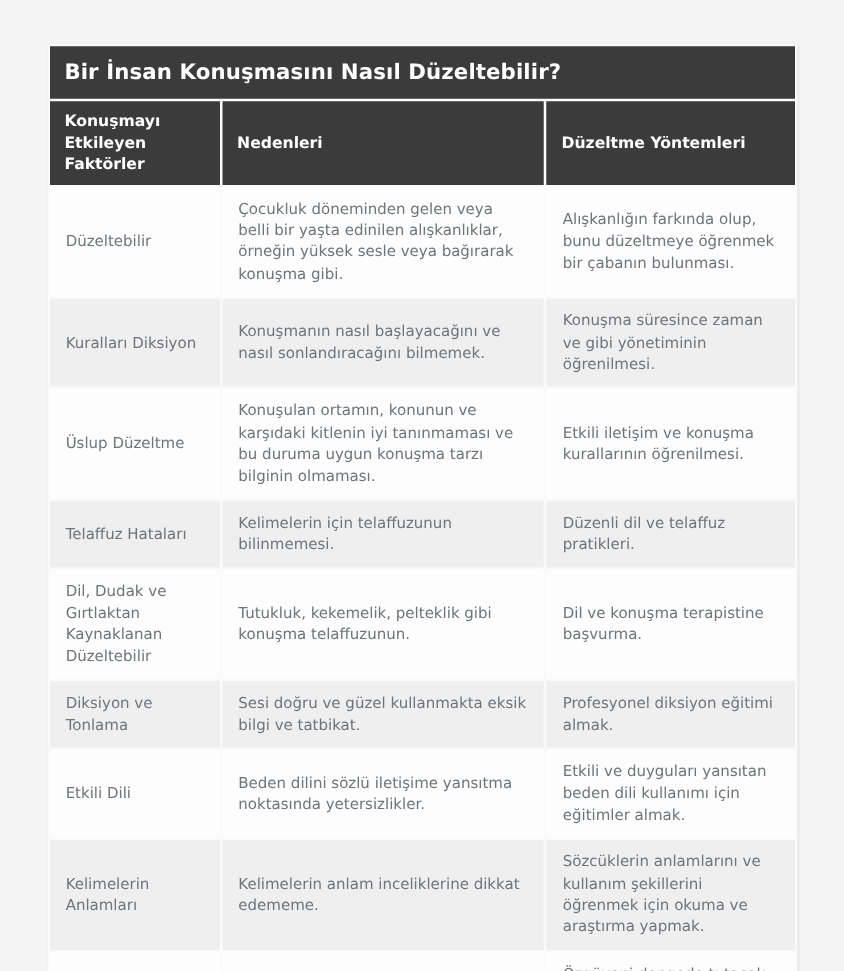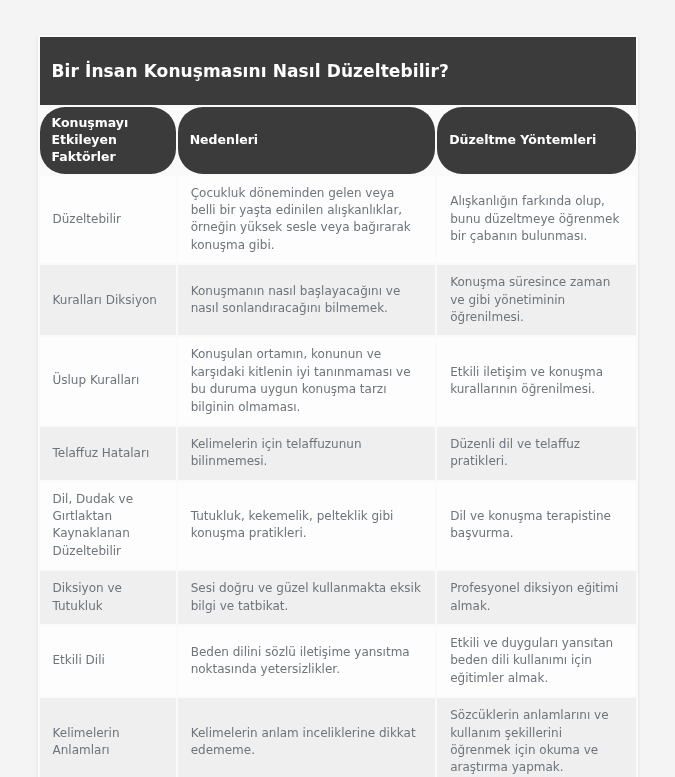--- a/index.html
+++ b/index.html
@@ -24,33 +24,32 @@
     border-spacing: 2px;
     background: #fafafa;
     box-shadow: 0 1px 3px rgba(0,0,0,0.10);
   }
   th.table-title {
     background: #3b3b3b;
     color: #ffffff;
     text-align: left;
     font-size: 17px;
     font-weight: bold;
-    padding: 24px 12px;
+    padding: 11px 12px;
     letter-spacing: 0.1px;
   }
   th.col-h {
     background: #3b3b3b;
     color: #ffffff;
     text-align: left;
     font-size: 12.5px;
     font-weight: bold;
     padding: 8px 12px;
     line-height: 1.35;
     vertical-align: middle;
-    border-radius: 25px;
   }
   td {
     font-size: 12px;
     color: #6e747a;
     line-height: 1.45;
     padding: 9px 13px;
     vertical-align: middle;
   }
   tbody tr:nth-child(odd) td { background: #fdfdfd; }
   tbody tr:nth-child(even) td { background: #efefef; }
@@ -81,36 +80,36 @@
           <td>Düzeltebilir</td>
           <td>Çocukluk döneminden gelen veya belli bir yaşta edinilen alışkanlıklar, örneğin yüksek sesle veya bağırarak konuşma gibi.</td>
           <td>Alışkanlığın farkında olup, bunu düzeltmeye öğrenmek bir çabanın bulunması.</td>
         </tr>
         <tr>
           <td>Kuralları Diksiyon</td>
           <td>Konuşmanın nasıl başlayacağını ve nasıl sonlandıracağını bilmemek.</td>
           <td>Konuşma süresince zaman ve gibi yönetiminin öğrenilmesi.</td>
         </tr>
         <tr>
-          <td>Üslup Kuralları</td>
+          <td>Üslup Düzeltme</td>
           <td>Konuşulan ortamın, konunun ve karşıdaki kitlenin iyi tanınmaması ve bu duruma uygun konuşma tarzı bilginin olmaması.</td>
           <td>Etkili iletişim ve konuşma kurallarının öğrenilmesi.</td>
         </tr>
         <tr>
           <td>Telaffuz Hataları</td>
           <td>Kelimelerin için telaffuzunun bilinmemesi.</td>
           <td>Düzenli dil ve telaffuz pratikleri.</td>
         </tr>
         <tr>
           <td>Dil, Dudak ve Gırtlaktan Kaynaklanan Düzeltebilir</td>
-          <td>Tutukluk, kekemelik, pelteklik gibi konuşma pratikleri.</td>
+          <td>Tutukluk, kekemelik, pelteklik gibi konuşma telaffuzunun.</td>
           <td>Dil ve konuşma terapistine başvurma.</td>
         </tr>
         <tr>
-          <td>Diksiyon ve Tutukluk</td>
+          <td>Diksiyon ve Tonlama</td>
           <td>Sesi doğru ve güzel kullanmakta eksik bilgi ve tatbikat.</td>
           <td>Profesyonel diksiyon eğitimi almak.</td>
         </tr>
         <tr>
           <td>Etkili Dili</td>
           <td>Beden dilini sözlü iletişime yansıtma noktasında yetersizlikler.</td>
           <td>Etkili ve duyguları yansıtan beden dili kullanımı için eğitimler almak.</td>
         </tr>
         <tr>
           <td>Kelimelerin Anlamları</td>

